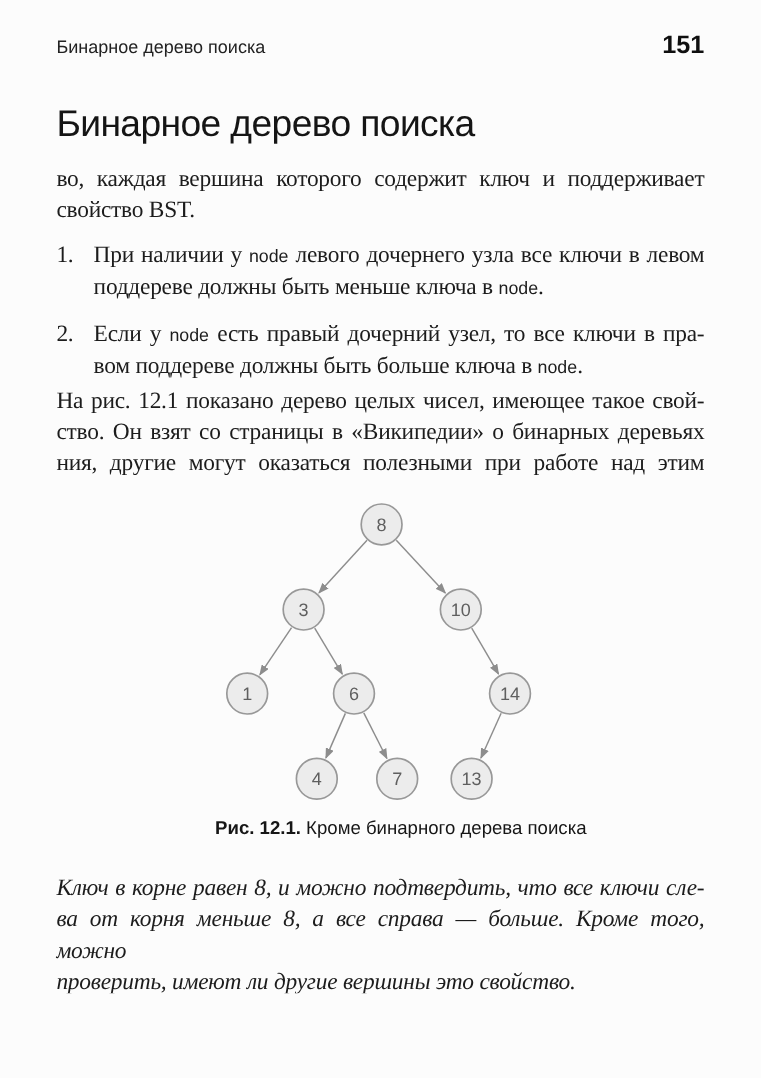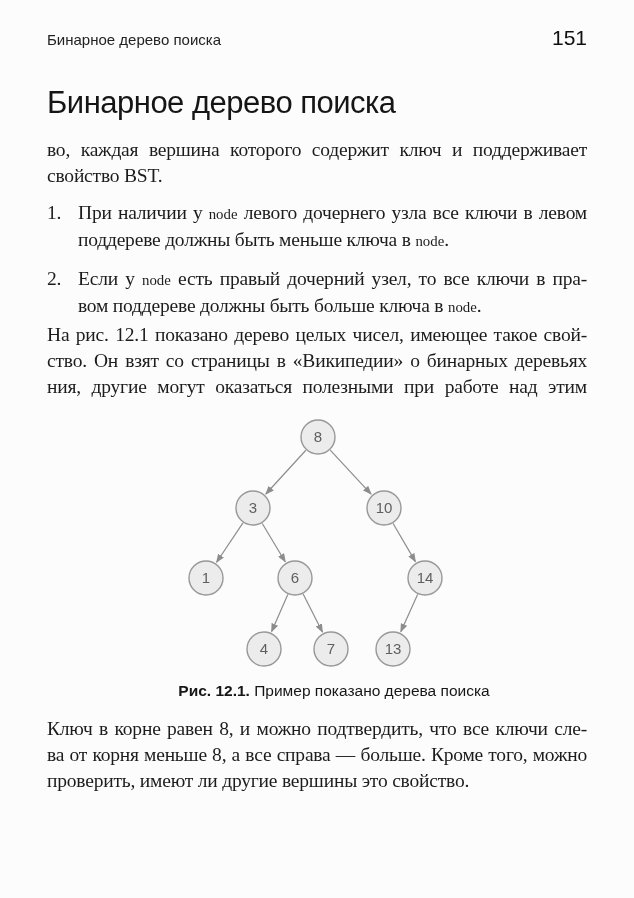--- a/index.html
+++ b/index.html
@@ -11,34 +11,34 @@
     font-family:"Liberation Serif", serif;
     color:#1c1c1c;
     overflow:hidden;
     border-radius:21px;
   }
   .page-header{
     display:flex;justify-content:space-between;align-items:flex-end;
     font-family:"Liberation Sans", sans-serif;
   }
   .running-title{font-size:15px;color:#222;}
-  .page-number{font-size:21px;font-weight:normal;color:#0f0f0f;line-height:1;}
+  .page-number{font-size:21px;font-weight:bold;color:#0f0f0f;line-height:1;}
   h1.page-title{
     margin:39px 0 0 0;
     font-family:"Liberation Sans", sans-serif;
     font-size:31px;font-weight:normal;letter-spacing:-0.5px;
     color:#151515;line-height:1;
   }
   .para{margin:0;font-size:19.5px;line-height:26px;letter-spacing:-0.2px;}
   .p1{margin-top:19px;}
   .p2{margin-top:2px;}
-  .p3{margin-top:16px;}
+  .p3{margin-top:28px;font-style:italic;}
   .line{display:block;text-align:justify;text-align-last:justify;}
   .line.last{text-align-last:left;}
-  .code{font-family:Liberation Serif, serif;font-size:0.76em;letter-spacing:0;}
+  .code{font-family:Liberation Sans, sans-serif;font-size:0.76em;letter-spacing:0;}
   .bold{font-weight:bold;padding-left:34px;}
   .num-list{margin-top:11px;}
   .list-item{display:flex;font-size:19.5px;line-height:26px;letter-spacing:-0.2px;}
   .list-item + .list-item{margin-top:12px;}
   .list-item .marker{flex:none;width:31px;}
   .item-body{flex:1;min-width:0;}
   figure.tree-figure{margin:18px 0 0 0;text-align:center;}
   figure.tree-figure svg{display:block;margin:0 auto;}
   figcaption{
     margin-top:12px;
@@ -131,21 +131,21 @@
         </g>
         <g>
           <circle cx="284" cy="231" r="17" fill="#ececec" stroke="#989898" stroke-width="1.4"></circle>
           <text x="284" y="231" dy="0.35em" text-anchor="middle" fill="#5f5f5f" font-size="15" font-family="&quot;Liberation Sans&quot;, sans-serif">7</text>
         </g>
         <g>
           <circle cx="346" cy="231" r="17" fill="#ececec" stroke="#989898" stroke-width="1.4"></circle>
           <text x="346" y="231" dy="0.35em" text-anchor="middle" fill="#5f5f5f" font-size="15" font-family="&quot;Liberation Sans&quot;, sans-serif">13</text>
         </g>
       </svg>
-    <figcaption><span class="bold">Рис. 12.1.</span><span> Пример показано дерева поиска</span></figcaption>
+    <figcaption><span class="bold">Рис. 12.1.</span><span> Кроме бинарного дерева поиска</span></figcaption>
   </figure>
 
   <p class="para p3">
     <span class="line j"><span>Ключ в корне равен 8, и можно подтвердить, что все ключи сле-</span></span>
     <span class="line j"><span>ва от корня меньше 8, а все справа — больше. Кроме того, можно</span></span>
     <span class="line last"><span>проверить, имеют ли другие вершины это свойство.</span></span>
   </p>
 
 </div>
 

